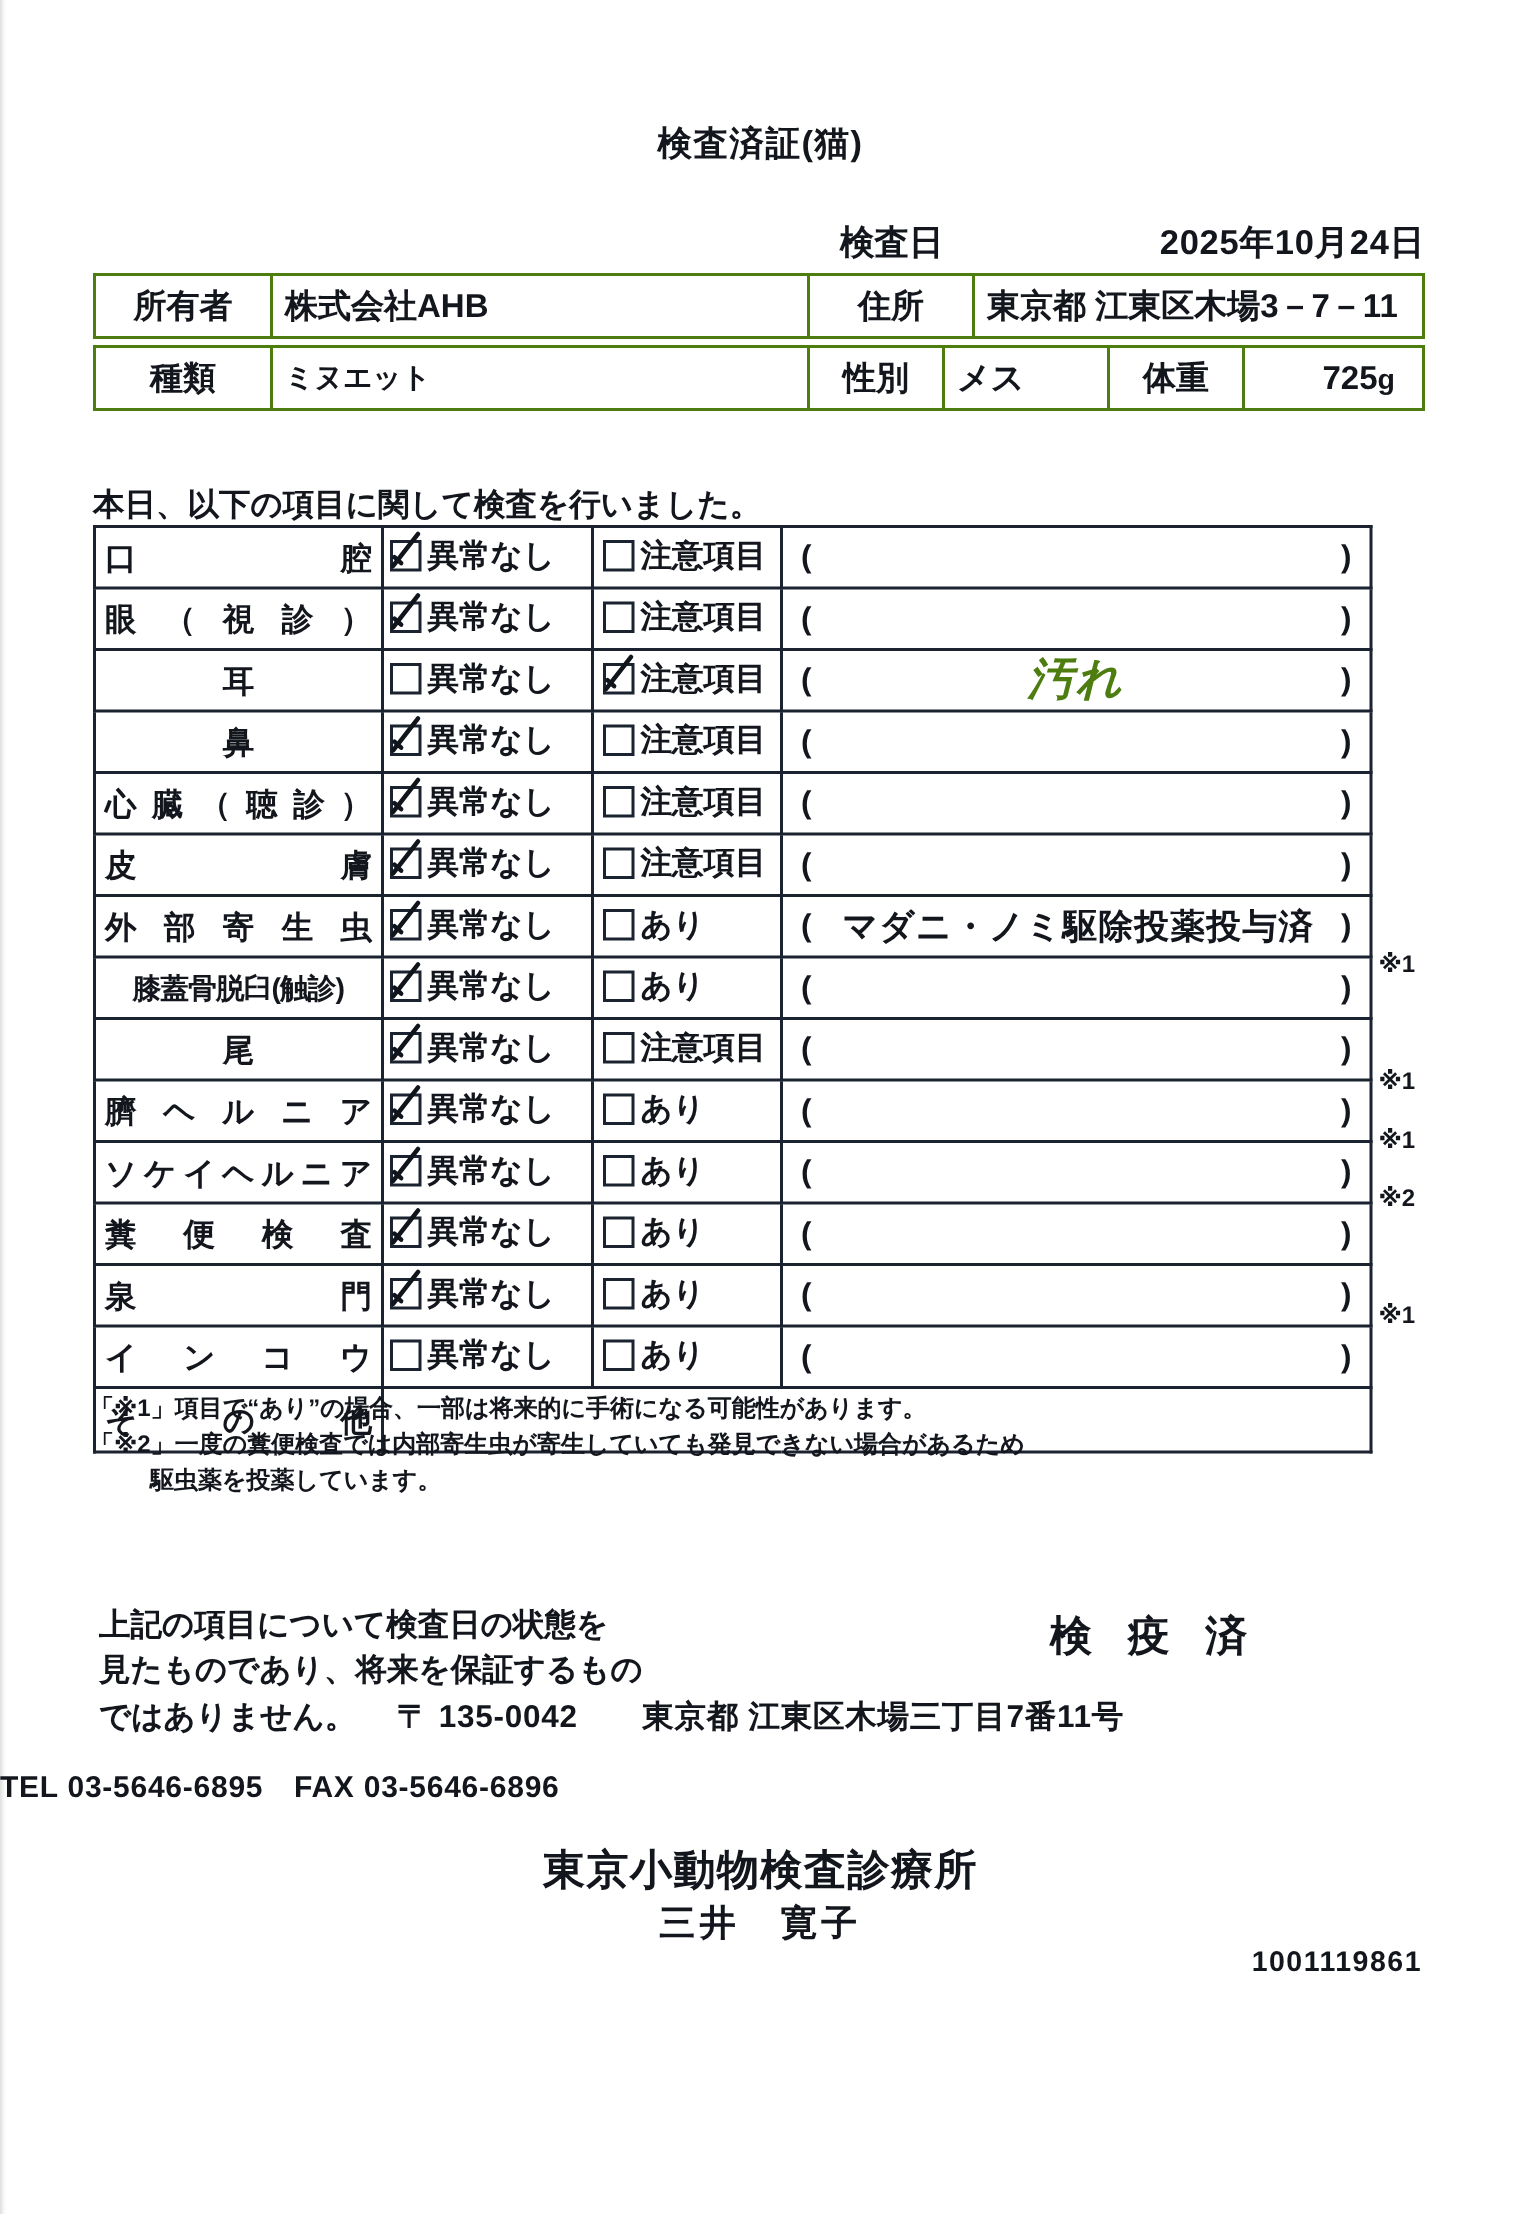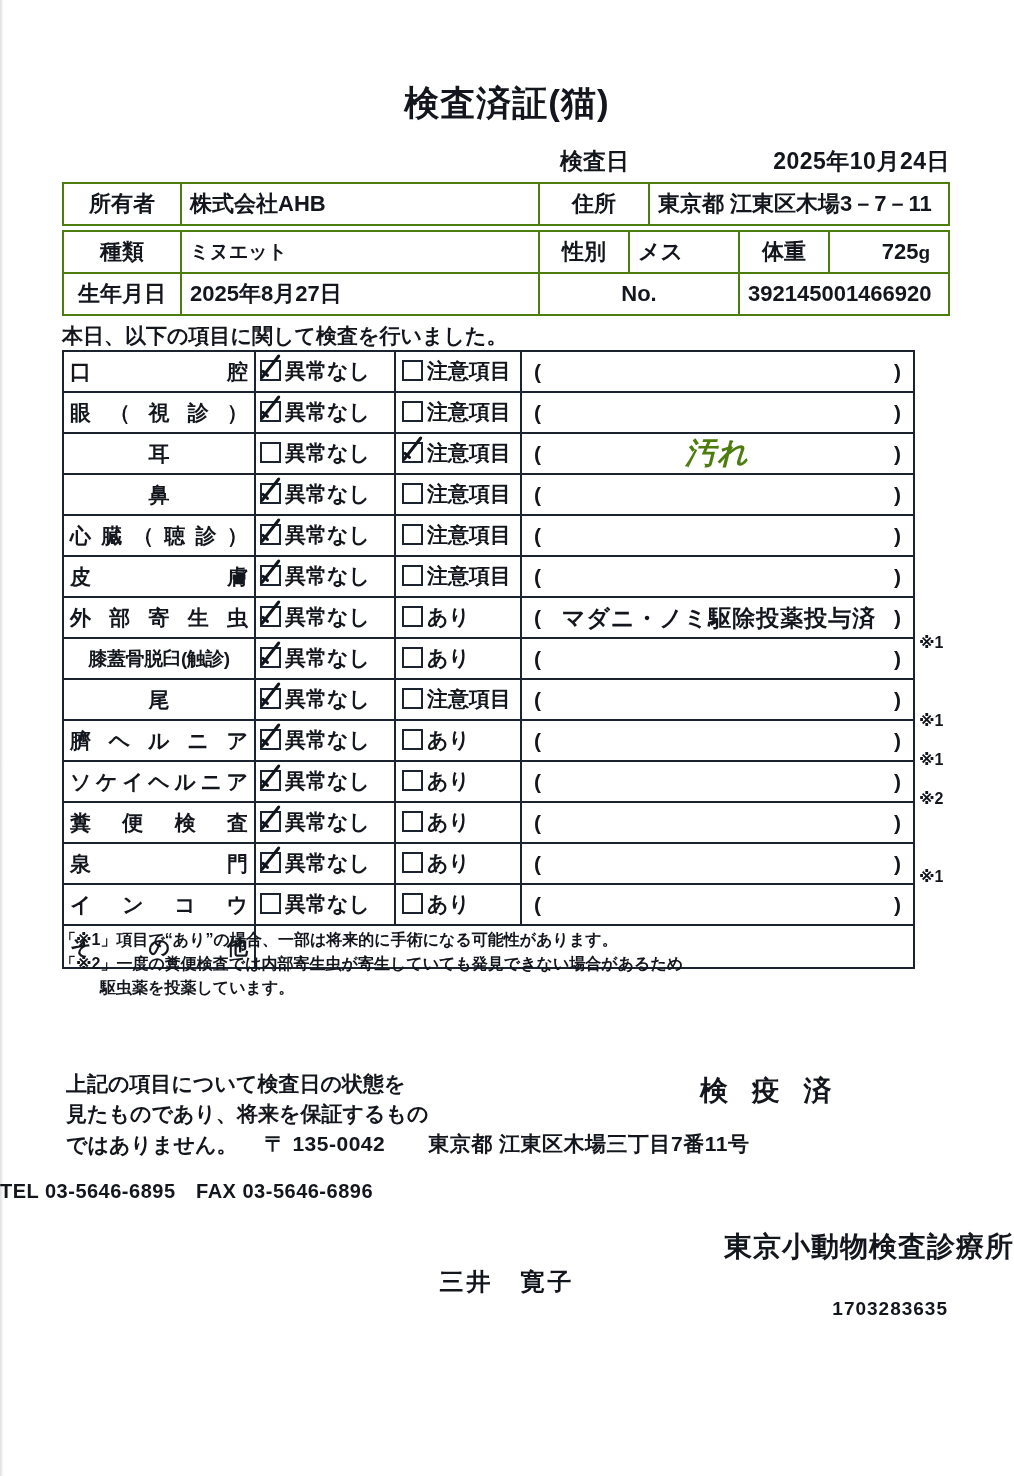--- a/index.html
+++ b/index.html
@@ -27,21 +27,21 @@
     width: 4px; height: 100%;
     background: linear-gradient(90deg,#d8d8d8 0%, #f2f2f2 55%, #ffffff 100%);
     opacity: .85;
   }
 
   .title {
     position: absolute;
     left: 0; right: 0;
     top: 80px;
     text-align: center;
-    font-size: 35px;
+    font-size: 23px;
     font-weight: 700;
     letter-spacing: 1px;
   }
 
   .exam-date-row {
     position: absolute;
     left: 560px;
     top: 146px;
     width: 390px;
     display: flex;
@@ -261,21 +261,21 @@
     top: 1178px;
     text-align: left;
     font-size: 20px;
     font-weight: 700;
     letter-spacing: .5px;
   }
   .clinic {
     position: absolute;
     left: 0; right: 0;
     top: 1228px;
-    text-align: right;
+    text-align: center;
     font-size: 28px;
     font-weight: 700;
     letter-spacing: 1px;
   }
   .vet {
     position: absolute;
     left: 0; right: 0;
     top: 1266px;
     text-align: center;
     font-size: 24px;
@@ -323,26 +323,20 @@
       <td class="c" style="width:72px">性別</td>
       <td style="width:92px">メス</td>
       <td class="c" style="width:72px">体重</td>
       <td>
         <div style="display:flex;justify-content:flex-end;align-items:baseline;padding-right:10px;">
           <span>725</span>
           <span style="font-size:19px">g</span>
         </div>
       </td>
     </tr>
-    <tr>
-      <td class="c">生年月日</td>
-      <td>2025年8月27日</td>
-      <td class="c" colspan="2">No.</td>
-      <td colspan="2">392145001466920</td>
-    </tr>
   </tbody>
     </table>
 
   <div class="intro">本日、以下の項目に関して検査を行いました。</div>
 
   <table id="checklist">
       <tbody>
         <tr>
           <td class="lbl-cell">
             <div class="lbl-just">
@@ -676,14 +670,14 @@
     <div>上記の項目について検査日の状態を</div>
     <div>見たものであり、将来を保証するもの</div>
     <div>ではありません。</div>
   </div>
 
   <div class="stamp">検 疫 済</div>
   <div class="addr">〒 135-0042　　東京都 江東区木場三丁目7番11号</div>
   <div class="tel">TEL 03-5646-6895　FAX 03-5646-6896</div>
   <div class="clinic">東京小動物検査診療所</div>
   <div class="vet">三井　寛子</div>
-  <div class="refno">1703283635</div>
+  <div class="refno">1001119861</div>
 </div>
 
 </body></html>

